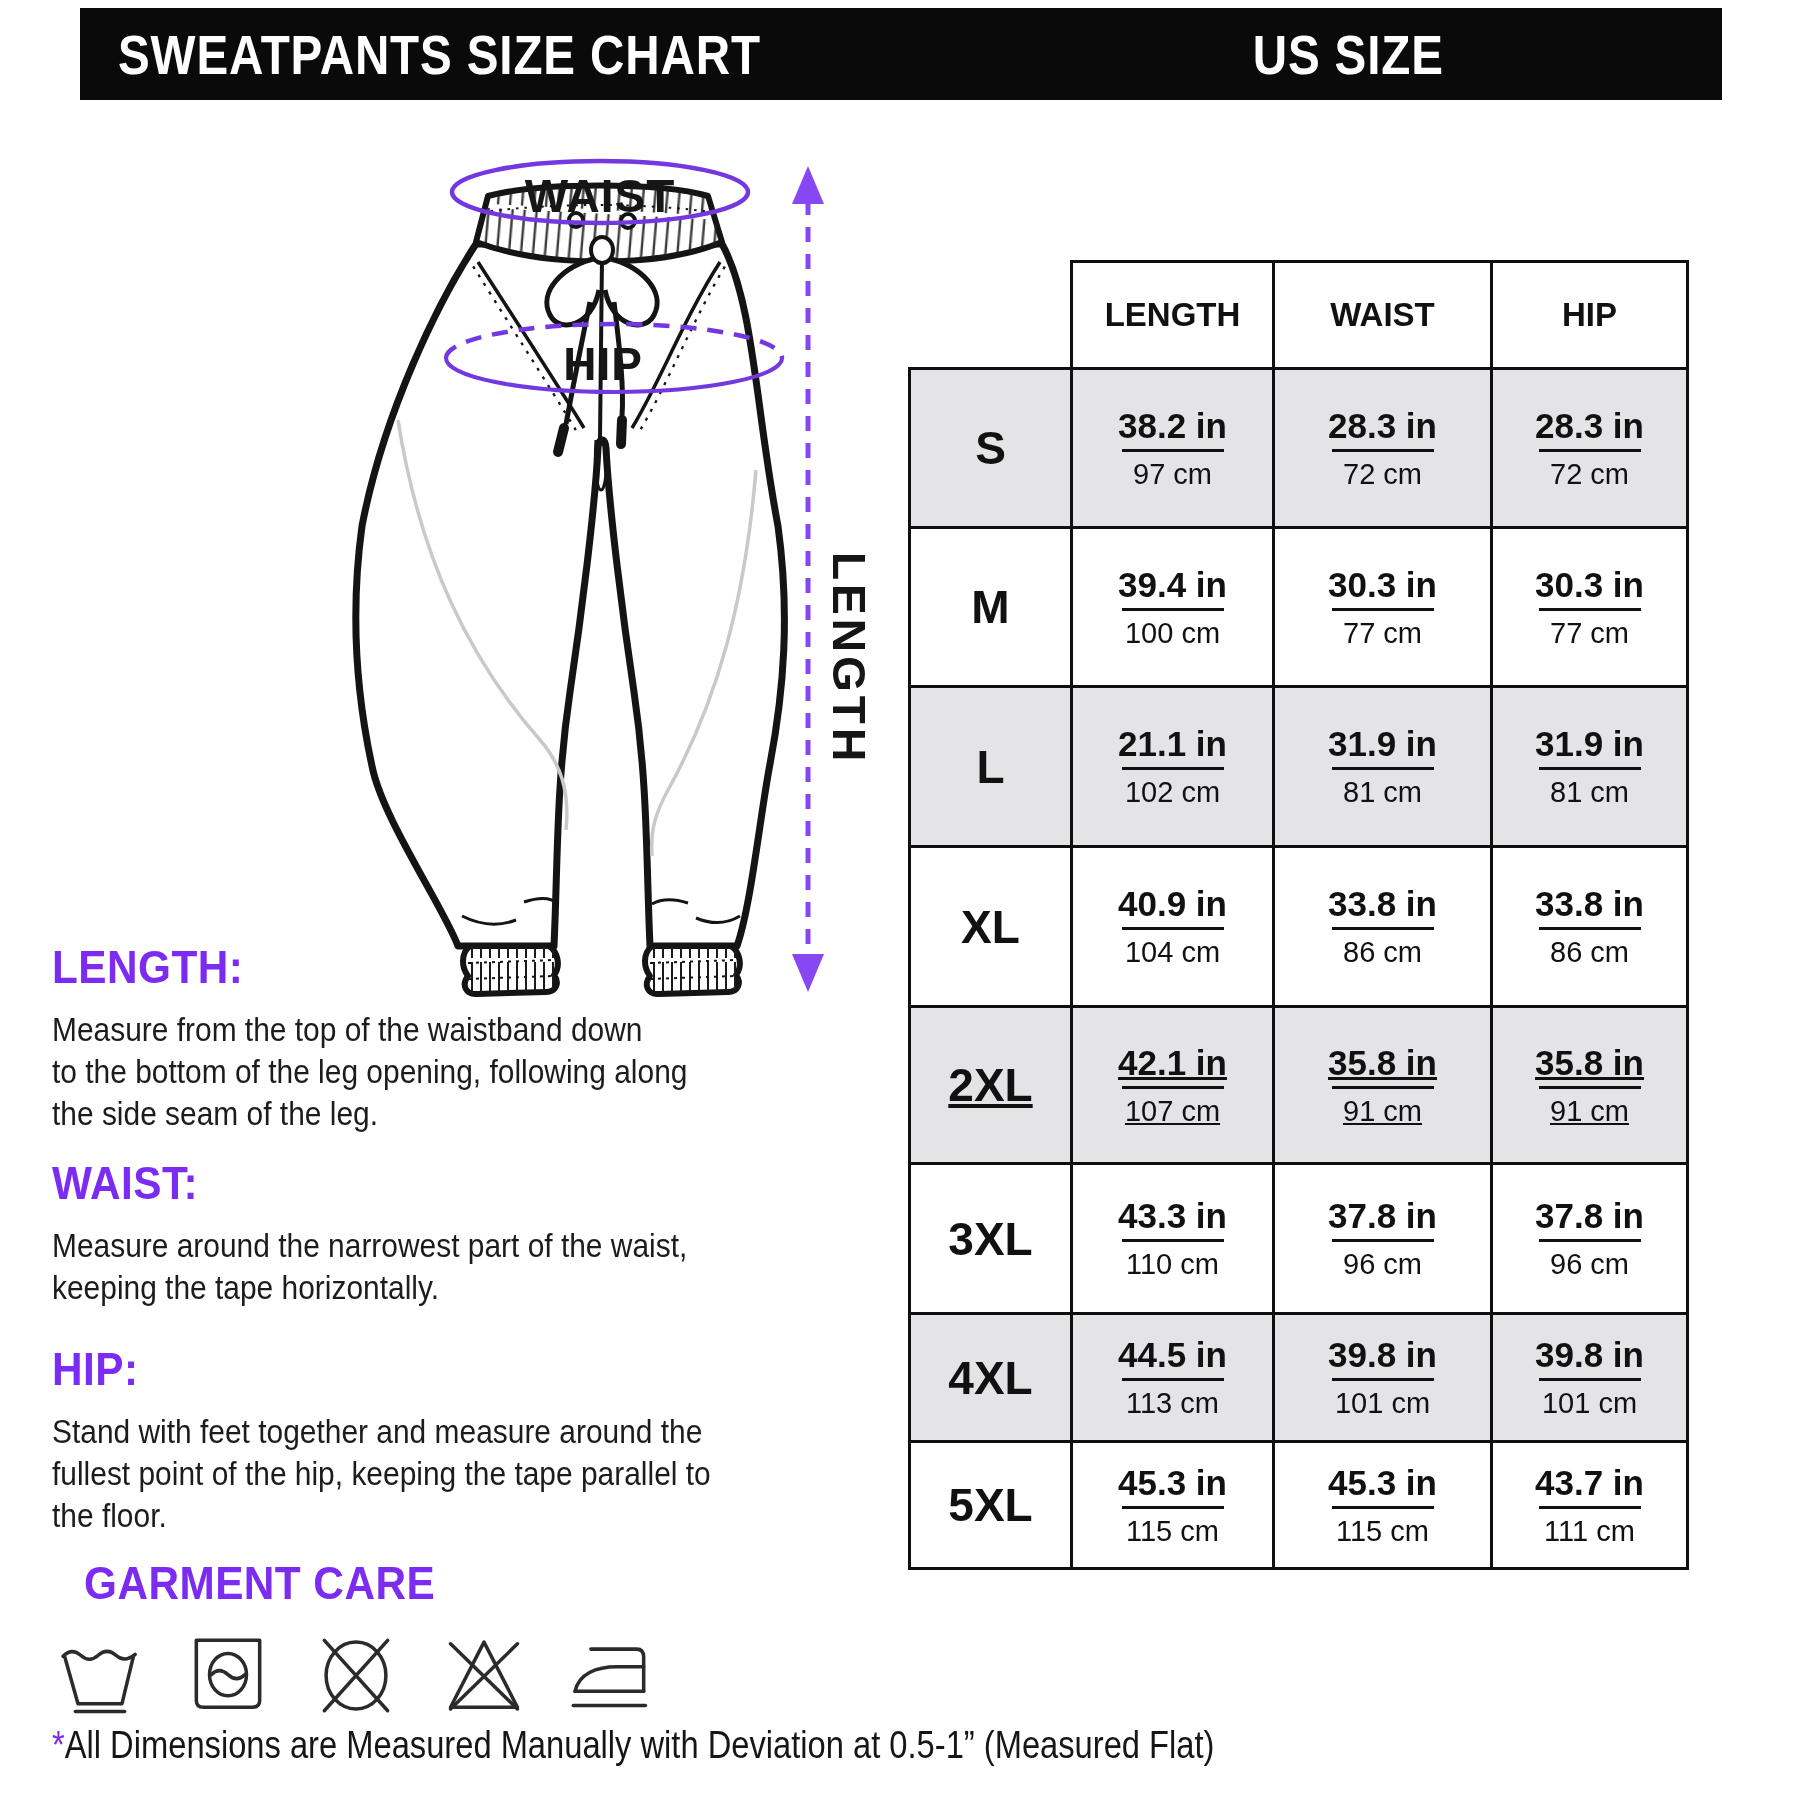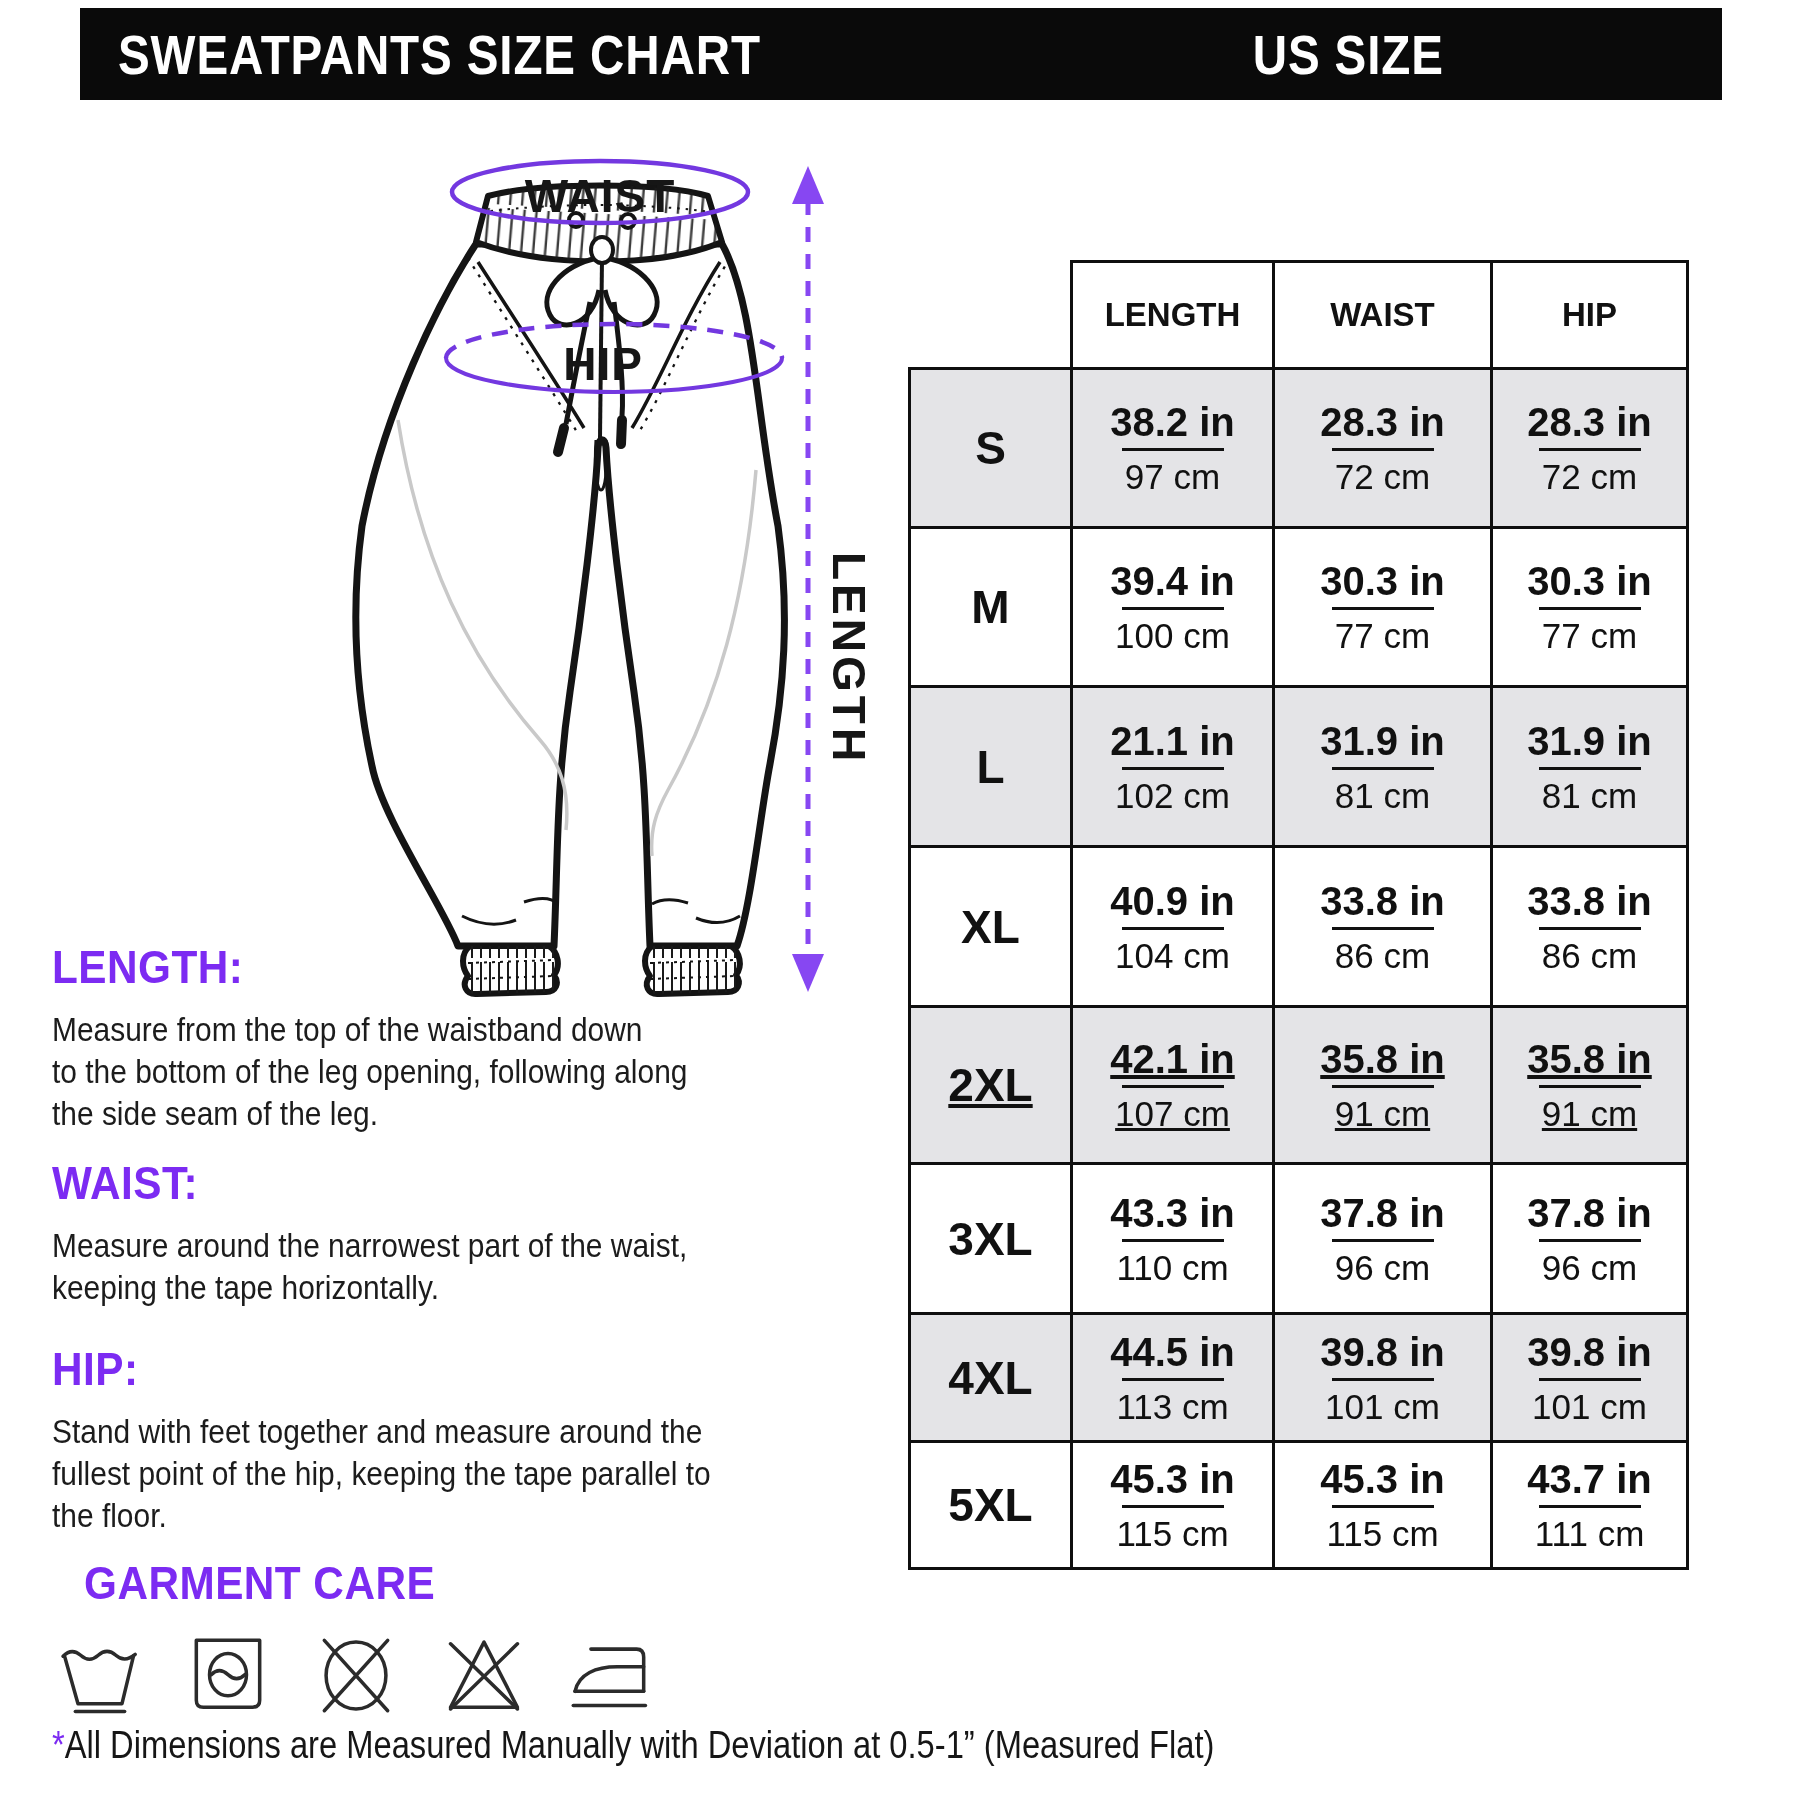--- a/index.html
+++ b/index.html
@@ -33,23 +33,23 @@
   .size-table tbody tr:nth-child(4){ height:160px; }
   .size-table tbody tr:nth-child(5){ height:157px;text-decoration:underline; }
   .size-table tbody tr:nth-child(6){ height:150px; }
   .size-table tbody tr:nth-child(7){ height:128px; }
   .size-table tbody tr:nth-child(8){ height:127px; }
   .size-table tbody tr:nth-child(odd) td,
   .size-table tbody tr:nth-child(odd) th { background:#e4e4e7; }
   .size-table tbody tr:nth-child(even) td,
   .size-table tbody tr:nth-child(even) th { background:#ffffff; }
   .size-table th.size { font-size:46px; font-weight:bold; }
-  .cell-val { font-size:40px; font-weight:bold; line-height:1; }
+  .cell-val { font-size:35px; font-weight:bold; line-height:1; }
   .cell-rule { width:102px; border-top:3px solid #111; margin:6px auto 8px; }
-  .cell-cm { font-size:35px; line-height:1; }
+  .cell-cm { font-size:29px; line-height:1; }
 
   
   .guide { position:absolute; left:52px; width:760px; }
   .guide h2, .care-head { color:#7c2bf2; font-size:46px; font-weight:bold; letter-spacing:.5px;
     transform:scaleX(.92); transform-origin:left center; white-space:nowrap; margin-bottom:14px; }
   .guide .gline { font-size:34px; line-height:42px; color:#1c1c1c;
     transform:scaleX(.88); transform-origin:left center; white-space:nowrap; }
   .care-block { position:absolute; left:52px; top:1556px;margin-left:32px; }
   .care-icons { position:absolute; left:56px; top:1626px; display:flex; gap:40px; }
   .care-icons svg { width:88px; height:92px; }

